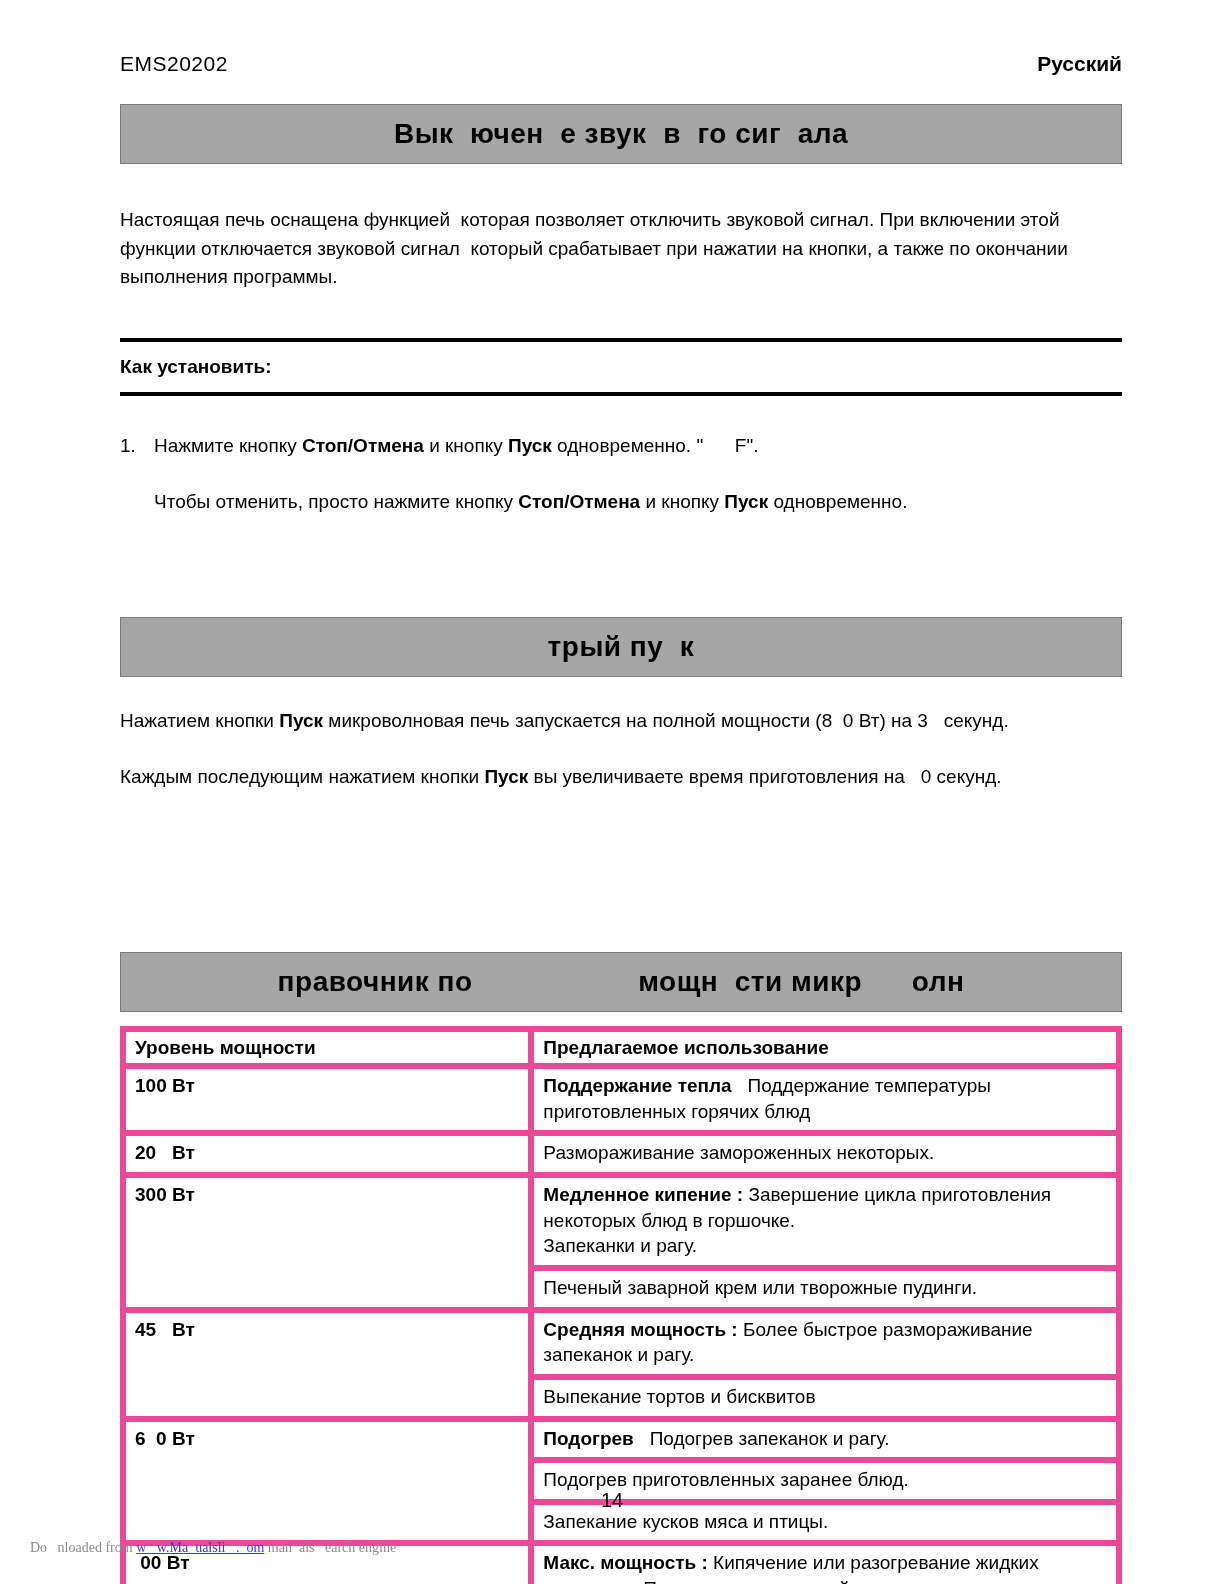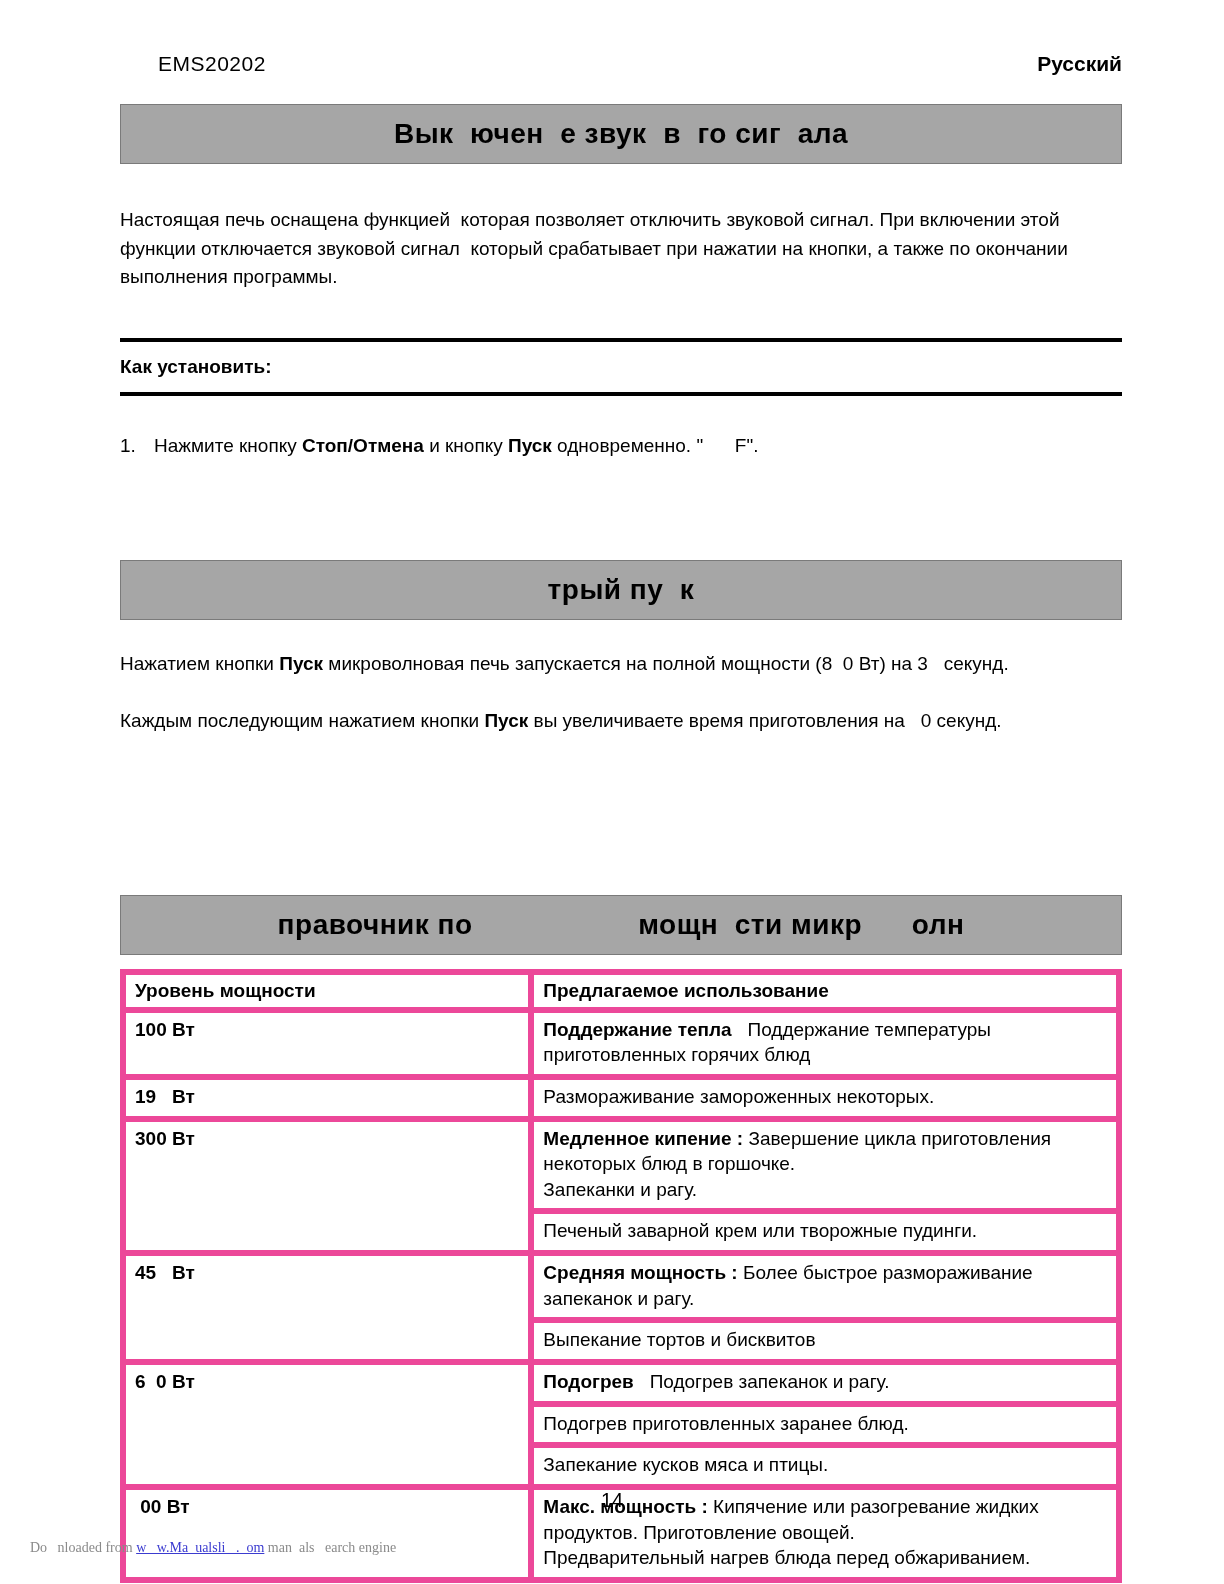--- a/index.html
+++ b/index.html
@@ -9,21 +9,21 @@
     font-family: "Liberation Sans", sans-serif;
     color: #000;
     position: relative;
   }
   .page { padding: 52px 102px 0 120px; }
 
   .doc-header {
     display: flex; justify-content: space-between; align-items: baseline;
     font-size: 21px; margin-bottom: 18px;
   }
-  .doc-header .model { font-weight: normal; letter-spacing: 0.5px; margin-left: 38px; }
+  .doc-header .model { font-weight: normal; letter-spacing: 0.5px; }
   .doc-header .lang { font-weight: bold; }
 
   .banner {
     background: #a6a6a6;
     border: 1px solid #7a7a7a;
     text-align: center;
     padding: 13px 6px;
     margin-top: 28px;
   }
   .banner .banner-title {
@@ -103,20 +103,21 @@
 
   <hr class="rule rule-top">
   <div class="howto-label">Как установить:</div>
   <hr class="rule rule-bottom">
 
   <div class="step">
     <span class="num">1.</span>
     <span class="step-text"><span>Нажмите кнопку </span><b class="inline-bold">Стоп/Отмена</b><span> и кнопку </span><b class="inline-bold">Пуск</b><span> одновременно. "      F".</span></span>
   </div>
 
+  <p class="cancel-line"><span>Чтобы отменить, просто нажмите кнопку </span><b class="inline-bold">Стоп/Отмена</b><span> и кнопку </span><b class="inline-bold">Пуск</b><span> одновременно.</span></p>
 
   <div class="banner banner-quick">
     <div class="banner-title">трый пу  к</div>
   </div>
 
   <p class="body-text quick-p1"><span>Нажатием кнопки </span><b class="inline-bold">Пуск</b><span> микроволновая печь запускается на полной мощности (8  0 Вт) на 3   секунд.</span></p>
 
   <p class="body-text quick-p2"><span>Каждым последующим нажатием кнопки </span><b class="inline-bold">Пуск</b><span> вы увеличиваете время приготовления на   0 секунд.</span></p>
 
   <div class="banner banner-table">
@@ -131,21 +132,21 @@
     <tbody>
         <tr>
       <th>Уровень мощности</th>
       <th>Предлагаемое использование</th>
     </tr>
     <tr>
       <td class="power-cell">100 Вт</td>
       <td><b class="inline-bold">Поддержание тепла</b><span>   Поддержание температуры приготовленных горячих блюд</span></td>
     </tr>
     <tr>
-      <td class="power-cell">19   Вт</td>
+      <td class="power-cell">20   Вт</td>
       <td>Размораживание замороженных некоторых.</td>
     </tr>
     <tr>
       <td class="power-cell" rowspan="2">300 Вт</td>
       <td><b class="inline-bold">Медленное кипение :</b><span> Завершение цикла приготовления некоторых блюд в горшочке.</span><div>Запеканки и рагу.</div></td>
     </tr>
     <tr>
       <td>Печеный заварной крем или творожные пудинги.</td>
     </tr>
     <tr>

